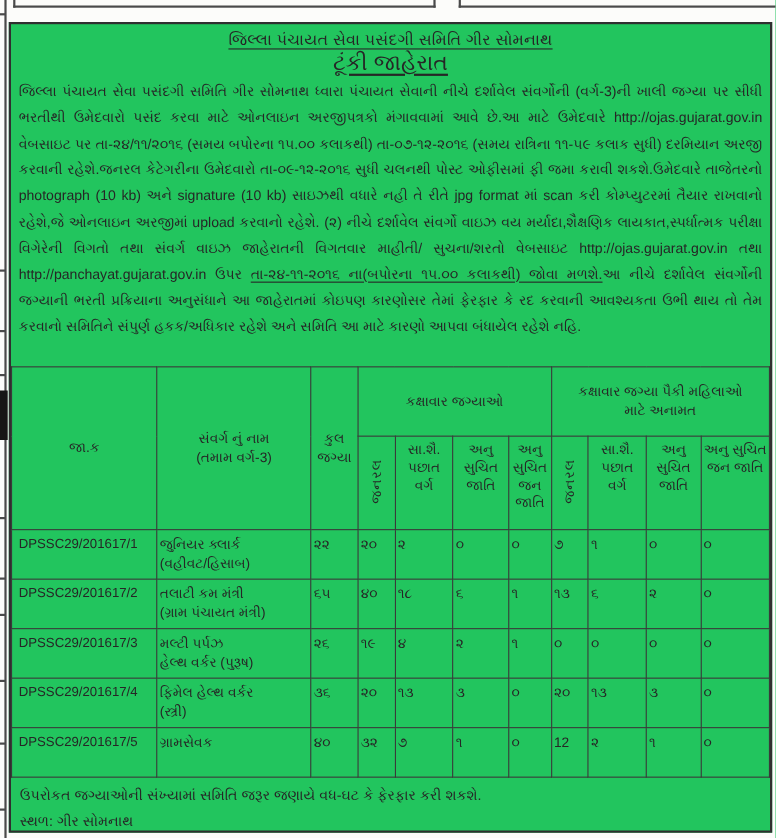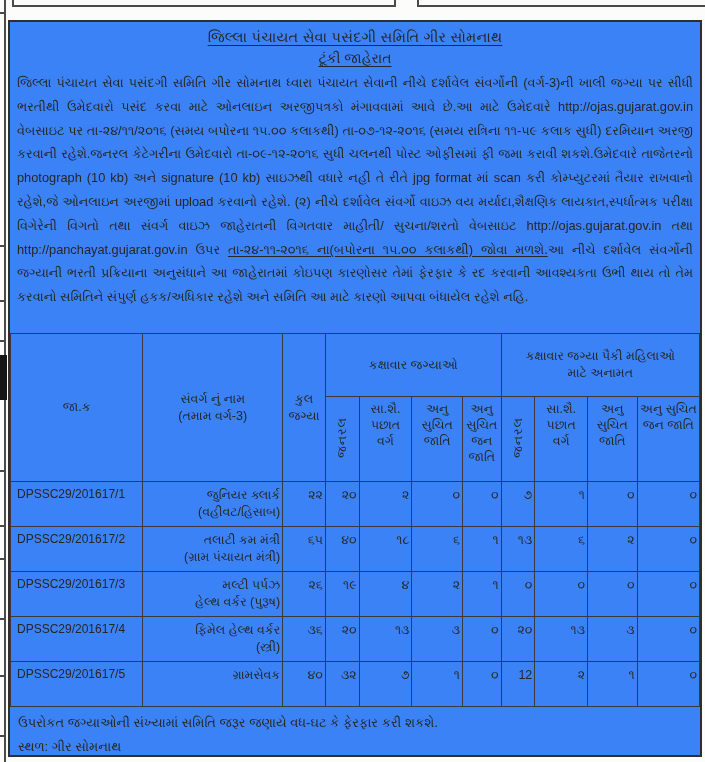--- a/index.html
+++ b/index.html
@@ -14,29 +14,29 @@
   .top-box-left{position:absolute;left:12px;top:-4px;width:380px;height:9px;
     border:2px solid #4a4a4a;border-top:none;background:transparent;}
   .top-box-right{position:absolute;left:417px;top:-4px;width:300px;height:9px;
     border:2px solid #4a4a4a;border-top:none;border-right:none;background:transparent;}
   .left-rule{left:4px;top:0;width:2px;height:762px;}
   .tick{left:0;width:5px;height:2px;}
   .black-box{left:0;top:355px;width:7px;height:45px;background:#161616;}
   
   .doc{
     position:absolute;left:8px;top:20px;width:690px;height:733px;
-    border:2px solid #2f2f2f;background:#3b82f6;box-sizing:content-box;
+    border:2px solid #2f2f2f;background:#22c55e;box-sizing:content-box;
     overflow:hidden;
   }
   .title{
     margin-top:5px;text-align:center;font-size:14.5px;line-height:21px;
     text-decoration:underline;text-underline-offset:3px;letter-spacing:.2px;
   }
   .subtitle{
-    text-align:center;font-size:14px;line-height:21px;
+    text-align:center;font-size:20px;line-height:21px;
     text-decoration:underline;text-underline-offset:3px;
   }
   .body-text{
     margin:2px 0 0 0;padding:0 7px;height:262px;overflow:hidden;
     font-size:12.8px;line-height:23.8px;text-align:justify;
   }
   .body-text .u{text-decoration:underline;text-underline-offset:2px;}
   
   table{
     border-collapse:collapse;table-layout:fixed;width:100%;
@@ -47,21 +47,21 @@
     font-weight:normal;padding:2px 2px;
   }
   thead th{vertical-align:middle;text-align:center;line-height:17px;}
   thead tr.subhead th{vertical-align:top;padding-top:4px;line-height:16px;height:78px;}
   thead tr.grouphead th{height:58px;}
   .rot{vertical-align:middle !important;}
   .rot span{
     display:inline-block;writing-mode:vertical-rl;transform:rotate(180deg);
     font-size:12.5px;letter-spacing:1px;
   }
-  tbody td{height:37px;vertical-align:top;text-align:right;line-height:17px;padding-top:5px;}
+  tbody td{height:37px;vertical-align:top;text-align:left;line-height:17px;padding-top:5px;}
   tbody td.adv{text-align:left;padding-left:6px;font-size:12px;line-height:15px;margin-left:24px;}
   
   .footer{display:flex;padding:4px 8px 0 8px;font-size:13px;}
   .f-left{flex:1;overflow:hidden;}
   .f-right{width:228px;text-align:center;overflow:hidden;}
   .f-line{line-height:23.5px;white-space:nowrap;overflow:hidden;}
 </style>
 </head>
 <body>
 

